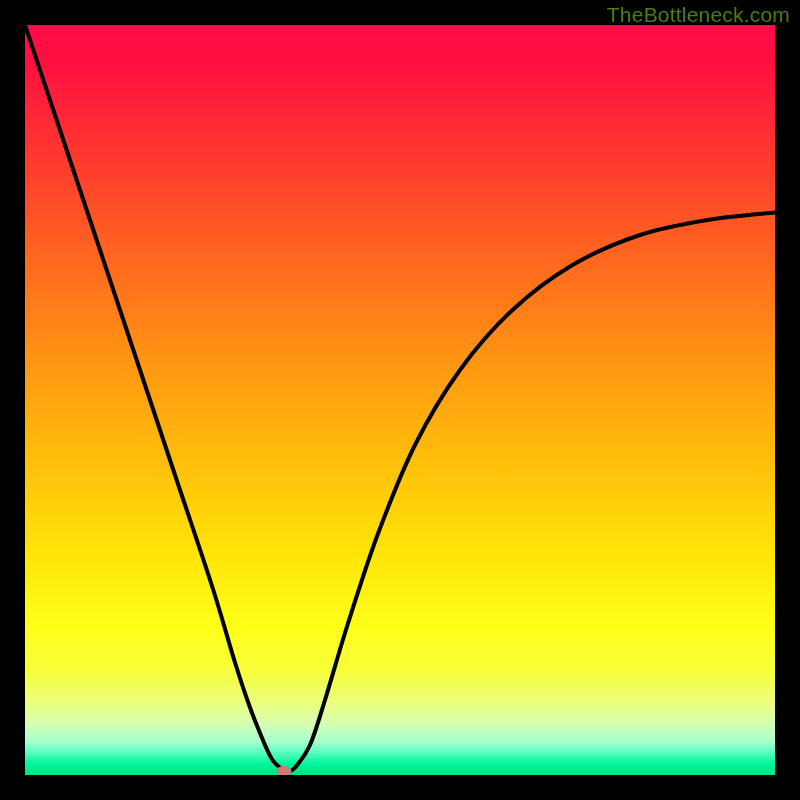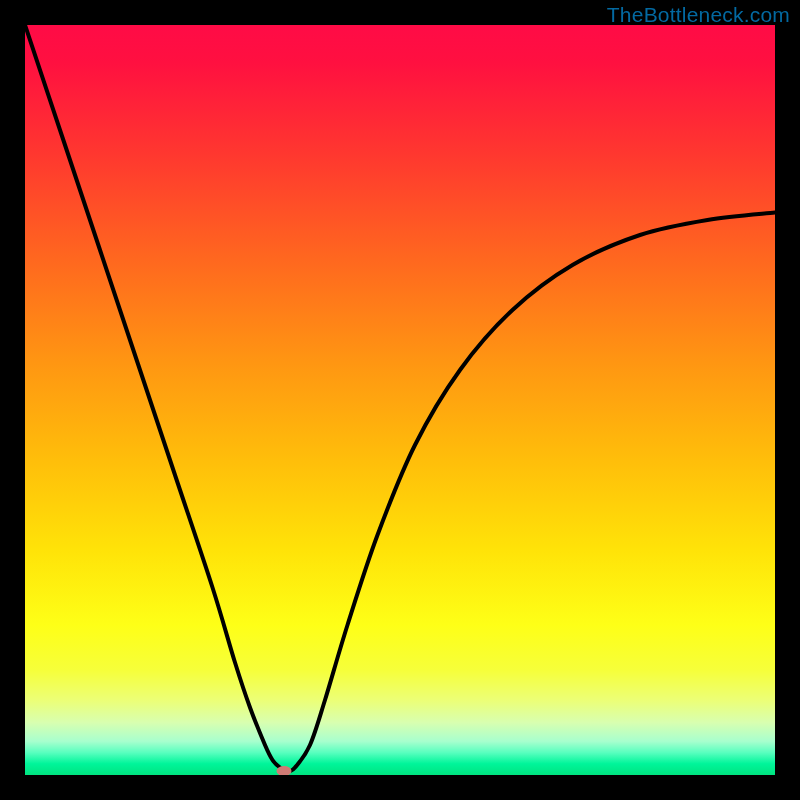--- a/index.html
+++ b/index.html
@@ -57,21 +57,21 @@
     width: 15px;
     height: 10px;
     background: #cf7a74;
     border-radius: 50%;
     transform: translate(-50%, -50%);
   }
   .attribution {
     position: absolute;
     top: 3px;
     right: 10px;
-    color: #0369a1;
+    color: #4d7c0f;
     font-size: 21px;
     font-weight: 500;
     letter-spacing: 0.2px;
   }
 </style>
 </head>
 <body>
 
 <div class="outer">
   <div class="attribution">TheBottleneck.com</div>

